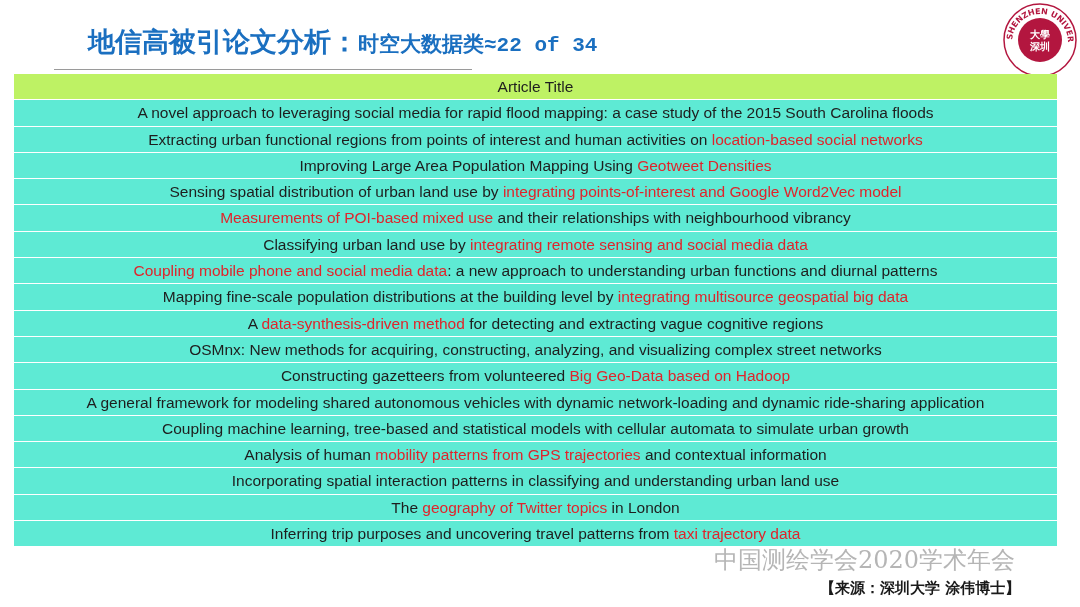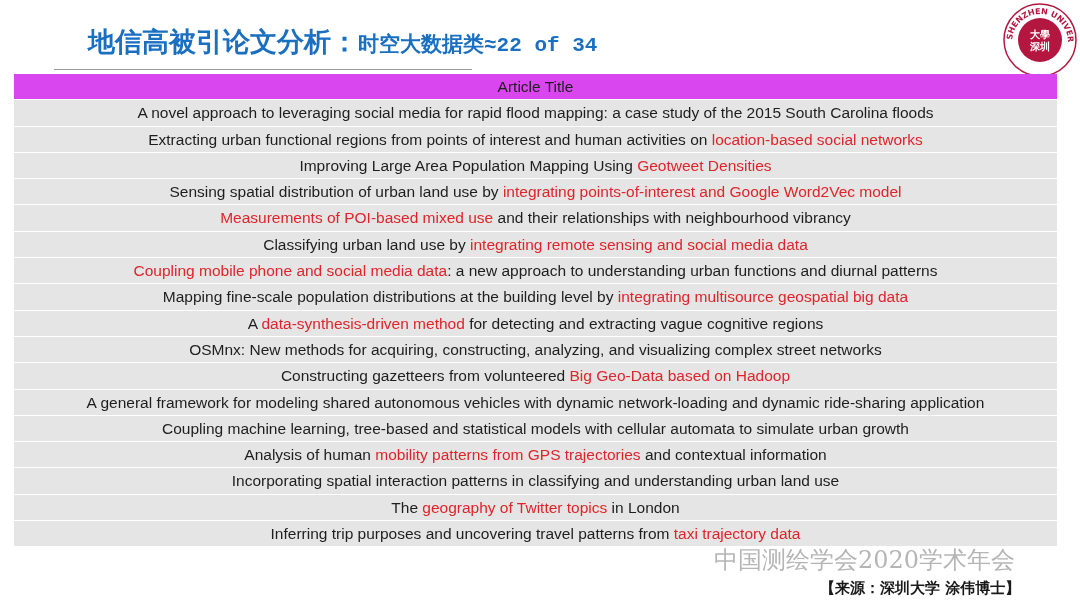--- a/index.html
+++ b/index.html
@@ -21,24 +21,24 @@
       position: absolute; left: 54px; top: 69px; width: 418px; height: 1px; background: #9a9a9a;
     }
     .logo {
       position: absolute; left: 1000px; top: 2px; width: 80px; height: 76px;
     }
     .table {
       position: absolute; left: 14px; top: 74px; width: 1043px;
     }
     .row {
       height: 25.3px; line-height: 25px; text-align: center; font-size: 15.5px; color: #1e1e1e;
-      background: #e5e5e5; border-bottom: 1.7px solid #ffffff; white-space: nowrap;
+      background: #5eead4; border-bottom: 1.7px solid #ffffff; white-space: nowrap;
       font-family: "Liberation Sans", sans-serif;
     }
-    .row.header { background: #d946ef; }
+    .row.header { background: #bef264; }
     .hl { color: #e0242b; }
     .watermark {
       position: absolute; left: 714px; top: 544px; font-family: "DejaVu Serif", serif;
       font-size: 24px; color: rgba(120,120,120,0.55); white-space: nowrap;
     }
     .source {
       position: absolute; left: 820px; top: 579px; font-family: "DejaVu Sans", sans-serif;
       font-size: 15px; color: #1a1a1a; white-space: nowrap; font-weight: bold;
     }
   </style>

